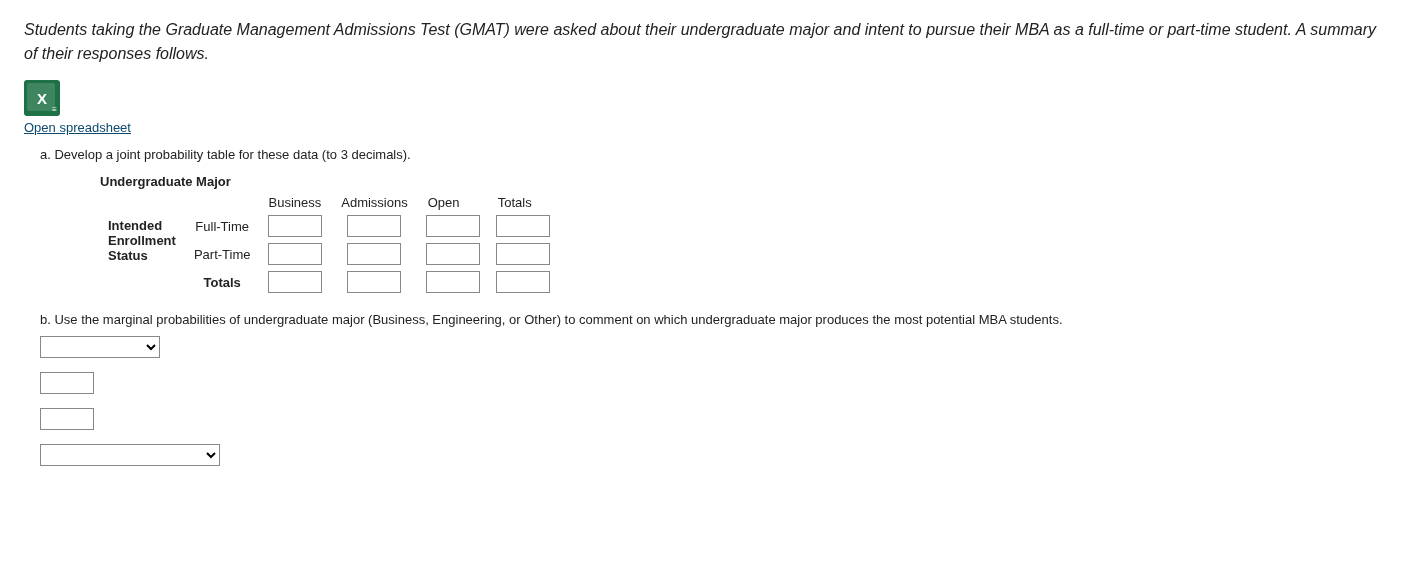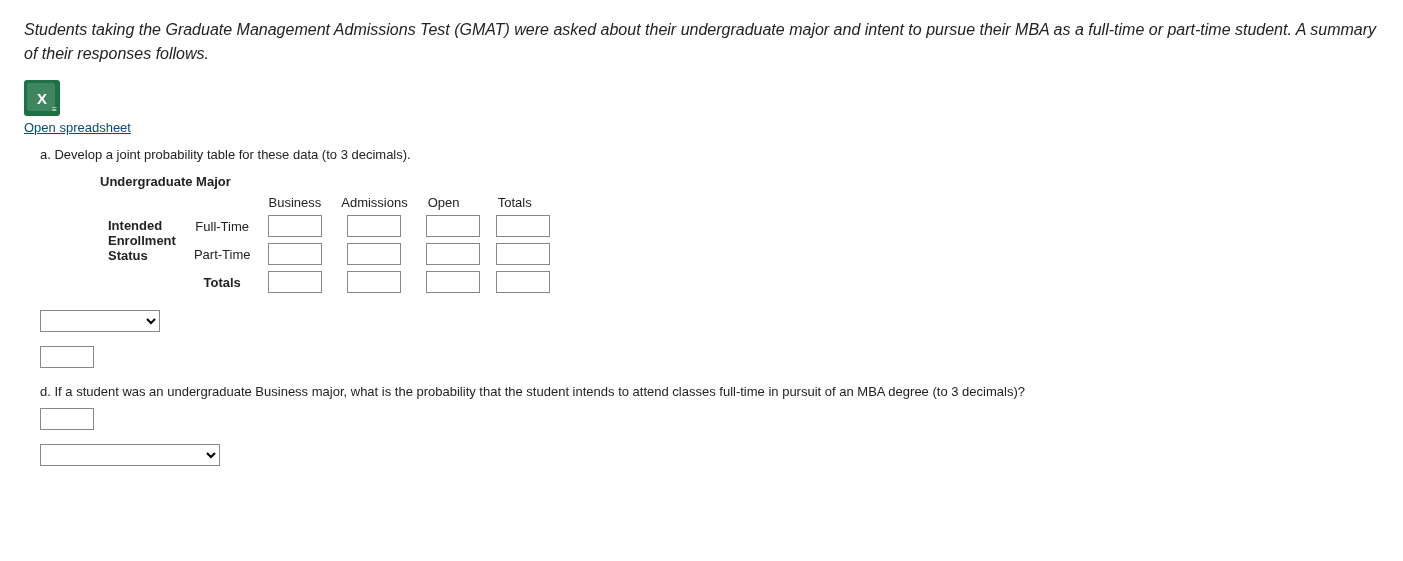--- a/index.html
+++ b/index.html
@@ -191,36 +191,36 @@
           <td style="text-align:center;"><input type="text" class="small-input" value="" style=""></td>
           <td style="text-align:center;"><input type="text" class="small-input" value="" style=""></td>
         </tr>
       </tbody>
     </table>
   </div>
 </div>
 
 
 <div class="section">
+  <p class="section-text">b. Use the marginal probabilities of undergraduate major (Business, Engineering, or Other) to comment on which undergraduate major produces the most potential MBA students.</p>
   <select class="dropdown-wide">
     <option value=""></option>
     <option value="Business">Business</option>
     <option value="Engineering">Engineering</option>
     <option value="Other">Other</option>
   </select>
 </div>
 
 
 <div class="section">
   <input type="text" class="small-input" value="" style="">
 </div>
 
 
 <div class="section">
-  <p class="section-text">d. If a student was an undergraduate Business major, what is the probability that the student intends to attend classes full-time in pursuit of an MBA degree (to 3 decimals)?</p>
   <input type="text" class="small-input" value="" style="">
 </div>
 
 
 <div class="section">
   <select class="dropdown-medium">
     <option value=""></option>
     <option value="yes">Yes, they are independent</option>
     <option value="no">No, they are not independent</option>
   </select>

